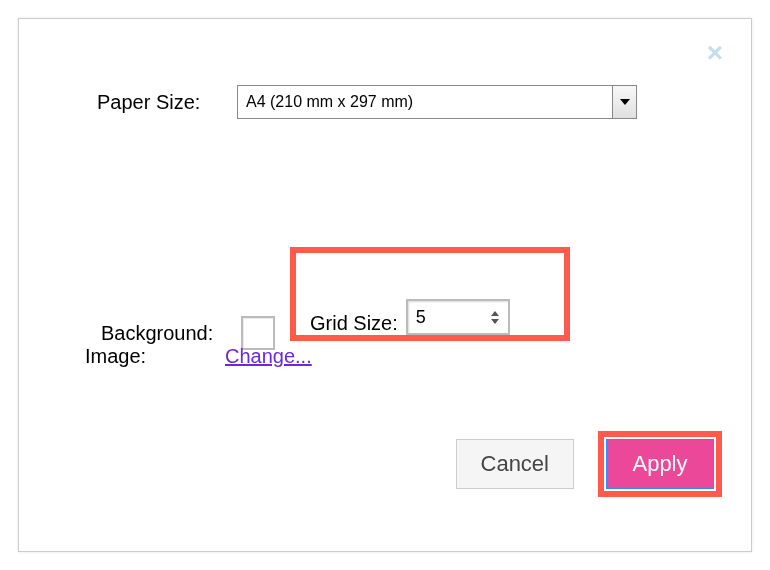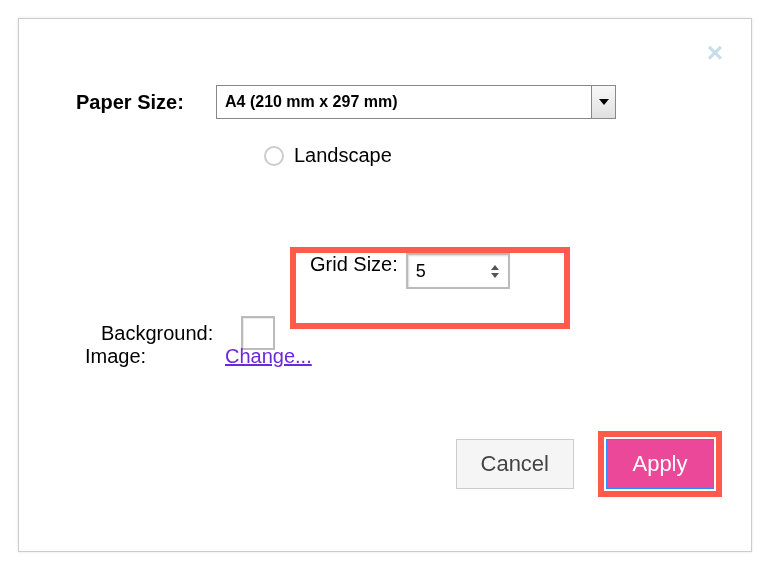--- a/index.html
+++ b/index.html
@@ -41,23 +41,22 @@
       display: flex;
       align-items: center;
     }
     .label {
       color: #000;
       width: 140px;
       text-align: left;
     }
     
     .row-paper {
-      left: 57px;
+      left: 78px;
       top: 66px;
-      font-weight: bold;
     }
     .paper-select {
       width: 400px;
       height: 34px;
       border: 1px solid #888;
       background: #fff;
       position: relative;
       display: flex;
       align-items: center;
       padding-left: 8px;
@@ -128,24 +127,24 @@
       margin-right: 30px;
       position: relative;
       box-shadow: inset 1px 1px 0 rgba(0,0,0,0.08);
     }
     
     .grid-highlight {
       position: absolute;
       left: 271px;
       top: 228px;
       width: 280px;
-      height: 82px;
+      height: 94px;
       border: 6px solid #ff5a4c;
       display: flex;
-      align-items: flex-start;
+      align-items: flex-end;
       padding-left: 14px;
     }
     .grid-label {
       margin-right: 8px;
     }
     .spinner {
       width: 104px;
       height: 36px;
       border: 2px solid #bbb;
       background: #fff;
@@ -238,24 +237,20 @@
 
   <div class="row row-paper">
     <div class="label">Paper Size:</div>
     <div class="paper-select">
       <span>A4 (210 mm x 297 mm)</span>
       <div class="paper-select-arrow"></div>
     </div>
   </div>
 
   <div class="row row-orient">
-    <div class="radio">
-      <div class="radio-circle"></div>
-      <span>Landscape</span>
-    </div>
   </div>
 
   <div class="row row-bg">
     <div class="label">Background:</div>
     <div class="color-swatch"></div>
   </div>
 
   <div class="grid-highlight">
     <span class="grid-label">Grid Size:</span>
     <div class="spinner">

